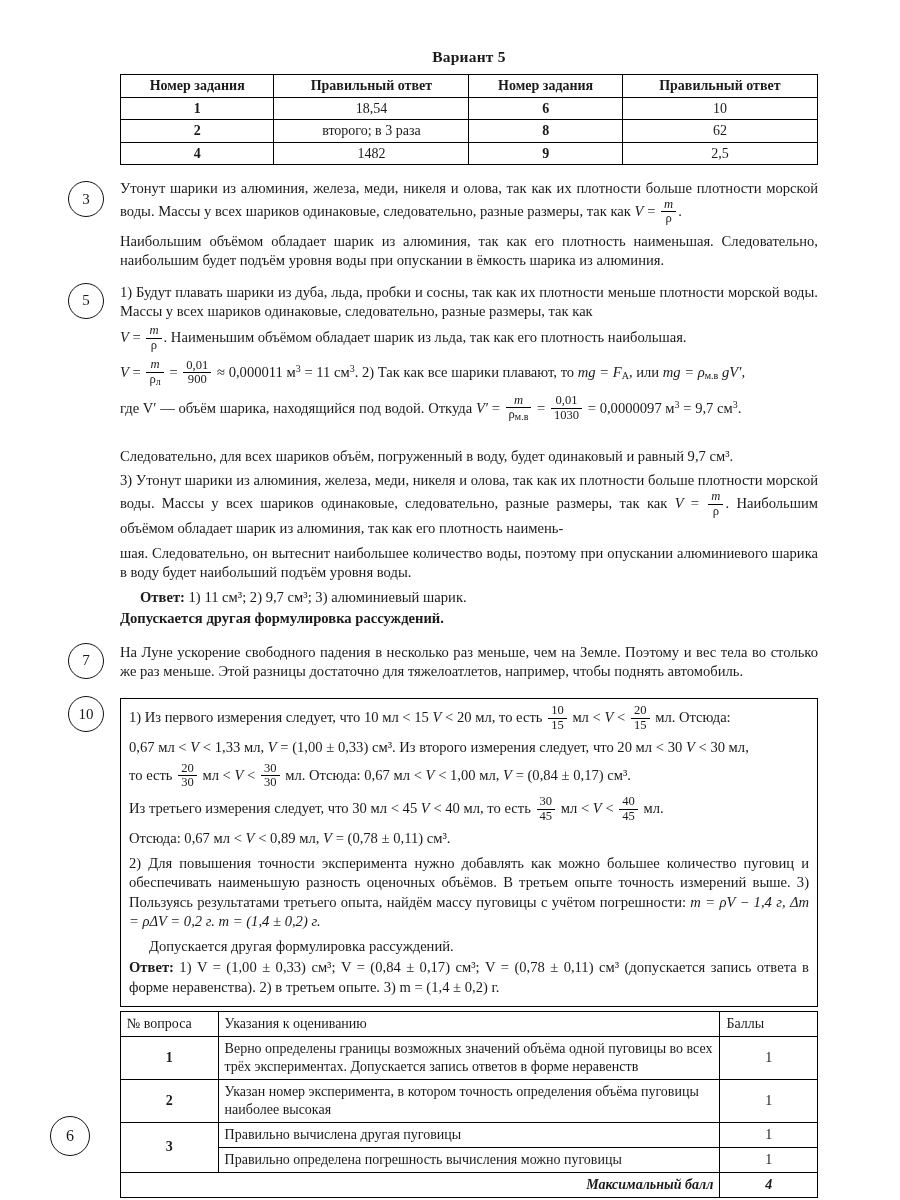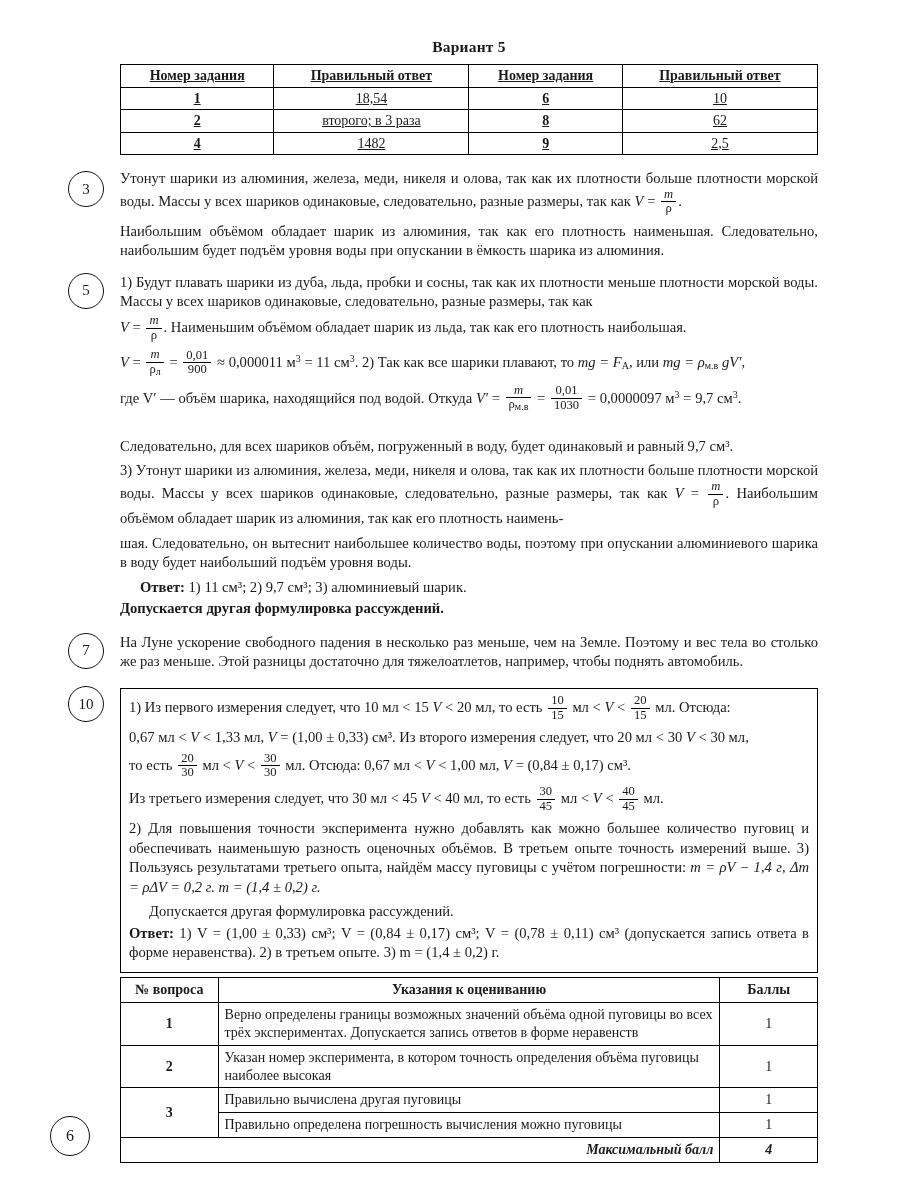--- a/index.html
+++ b/index.html
@@ -8,39 +8,38 @@
     background:#ffffff;
     font-family:"Liberation Serif", serif;
     color:#1a1a1a;
     position:relative;
     overflow:hidden;
   }
   .page{
     position:absolute;
     left:0;top:0;width:900px;height:1200px;
     box-sizing:border-box;
-    padding:38px 72px 40px 72px;
+    padding:48px 72px 40px 72px;
   }
   .content{
     position:relative;
     margin-left:48px;
     margin-right:10px;
   }
   .title{
     text-align:center;
     font-weight:bold;
     font-size:15.5px;
     margin-bottom:8px;
     letter-spacing:.2px;
   }
   table.ans{
     border-collapse:collapse;
     width:100%;
     font-size:14px;
-    text-decoration:underline;
   }
   table.ans th, table.ans td{
     border:1px solid #000;
     text-align:center;
     padding:2px 4px;
     line-height:1.25;
   }
   table.ans th{font-weight:bold;font-size:14px;}
   table.ans td.num{font-weight:bold;}
 
@@ -89,21 +88,21 @@
     width:100%;
     font-size:14px;
     margin-top:4px;
   }
   table.crit th, table.crit td{
     border:1px solid #000;
     padding:3px 6px;
     line-height:1.28;
     vertical-align:middle;
   }
-  table.crit th{font-weight:bold;text-align:center;}
+  table.crit th{font-weight:normal;text-align:left;}
   table.crit td.c{text-align:center;font-weight:bold;}
   table.crit td.score{text-align:center;font-weight:normal;}
   table.crit td.maxrow{text-align:right;font-style:italic;font-weight:bold;}
   table.crit td.maxscore{text-align:center;font-style:italic;font-weight:bold;}
 
   .sol-head{
     border:1px solid #000;
     border-bottom:none;
     text-align:center;
     font-weight:bold;
@@ -277,20 +276,27 @@
           <span class="m">V</span>
           <span>&lt; 40 мл, то есть</span>
           <span class="frac"><span class="n">30</span><span class="d">45</span></span>
           <span>мл &lt;</span>
           <span class="m">V</span>
           <span>&lt;</span>
           <span class="frac"><span class="n">40</span><span class="d">45</span></span>
           <span>мл.</span>
         </p>
 
+        <p>
+          <span>Отсюда: 0,67 мл &lt;</span>
+          <span class="m">V</span>
+          <span>&lt; 0,89 мл,</span>
+          <span class="m">V</span>
+          <span>= (0,78 ± 0,11) см³.</span>
+        </p>
 
         <p>
           <span>2) Для повышения точности эксперимента нужно добавлять как можно большее количество пуговиц и обеспечивать наименьшую разность оценочных объёмов. В третьем опыте точность измерений выше. 3) Пользуясь результатами третьего опыта, найдём массу пуговицы с учётом погрешности:</span>
           <span class="m">m = ρV − 1,4 г, Δm = ρΔV = 0,2 г. m = (1,4 ± 0,2) г.</span>
         </p>
 
         <p class="c tight">Допускается другая формулировка рассуждений.</p>
 
         <p>
           <span class="bold">Ответ:</span><span> 1) V = (1,00 ± 0,33) см³; V = (0,84 ± 0,17) см³; V = (0,78 ± 0,11) см³ (допускается запись ответа в форме неравенства). 2) в третьем опыте. 3) m = (1,4 ± 0,2) г.</span>

